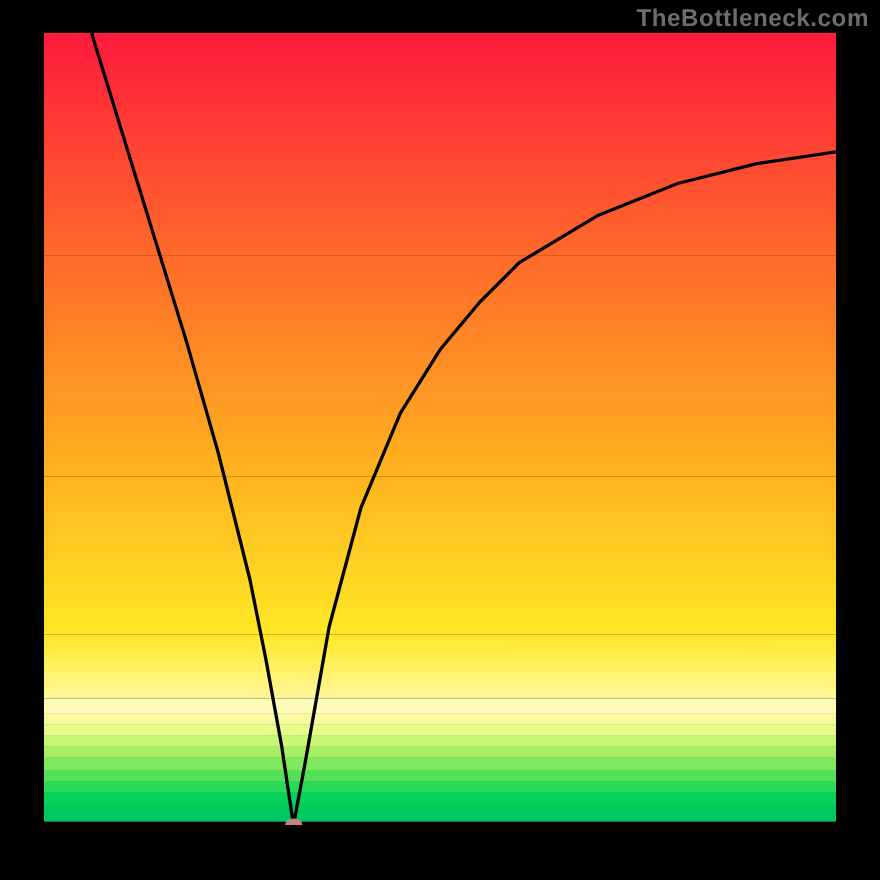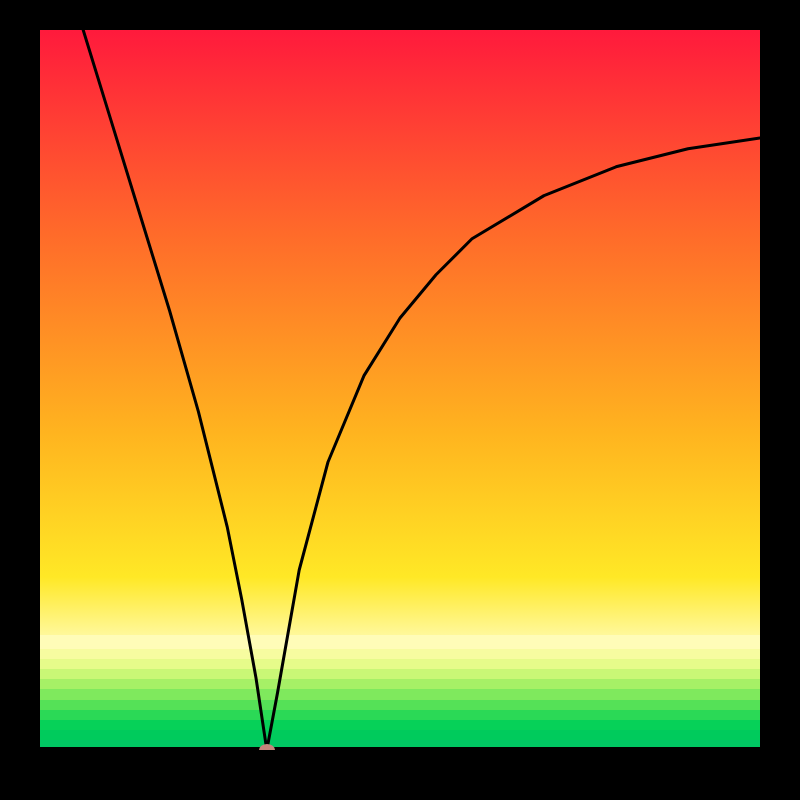--- a/index.html
+++ b/index.html
@@ -57,20 +57,21 @@
     background: #c5847b;
     border-radius: 50%;
     z-index: 4;
     transform: translate(-50%, -50%);
   }
 </style>
 </head>
 <body>
 
 <div class="frame">
+  <div class="watermark">TheBottleneck.com</div>
 
   <div class="plot-area">
     <div class="bg-rows" id="bg-rows">
         <div class="row" style="height: 28%; background: linear-gradient(rgb(255, 26, 60), rgb(255, 106, 42));"></div>
         <div class="row" style="height: 28%; background: linear-gradient(rgb(255, 106, 42), rgb(255, 180, 31));"></div>
         <div class="row" style="height: 20%; background: linear-gradient(rgb(255, 180, 31), rgb(255, 232, 38));"></div>
         <div class="row" style="height: 8%; background: linear-gradient(rgb(255, 232, 38), rgb(255, 248, 154));"></div>
         <div class="row" style="height: 2%; background: rgb(255, 252, 184);"></div>
         <div class="row" style="height: 1.4%; background: rgb(247, 252, 160);"></div>
         <div class="row" style="height: 1.4%; background: rgb(230, 251, 138);"></div>

